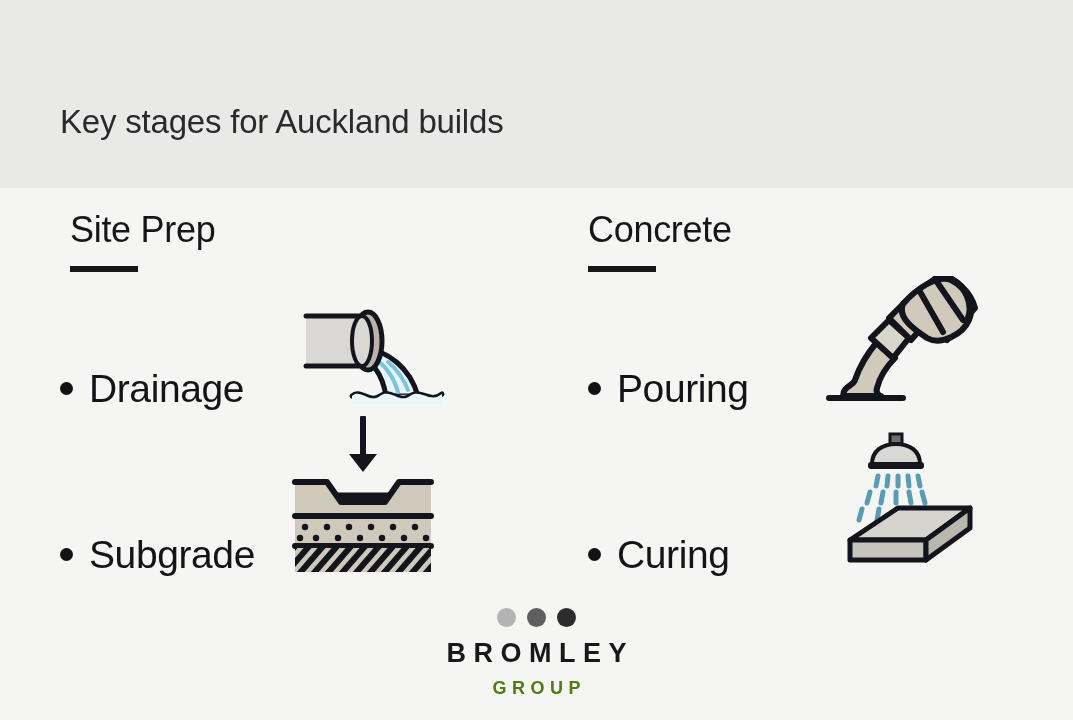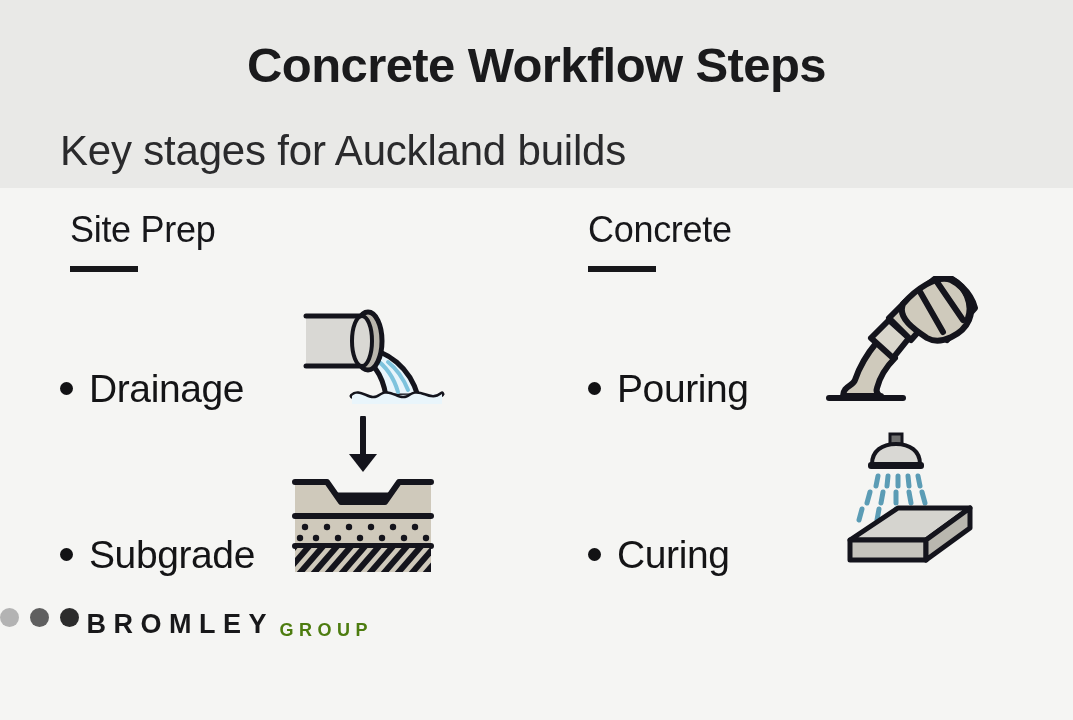--- a/index.html
+++ b/index.html
@@ -39,22 +39,22 @@
     font-size: 49px;
     font-weight: bold;
     letter-spacing: -0.6px;
     color: #1a1a1c;
     line-height: 1.12;
     white-space: nowrap;
   }
   .subtitle {
     position: absolute;
     left: 60px;
-    top: 126px;
-    font-size: 42px;
+    top: 102px;
+    font-size: 33px;
     font-weight: normal;
     color: #2a2a2c;
     letter-spacing: -0.2px;
     line-height: 1.2;
     white-space: nowrap;
   }
 
   
   .col {
     position: absolute;
@@ -124,21 +124,21 @@
   .icon-right-1 { margin-left: 74px; }
   .icon-right-2 { margin-left: 86px; }
 
   
   .footer {
     position: absolute;
     left: 0;
     top: 608px;
     width: 1073px;
     display: flex;
-    flex-direction: row;
+    flex-direction: column;
     align-items: center;
   }
   .logo-dots {
     display: flex;
     gap: 11px;
     margin-bottom: 13px;
   }
   .logo-dot {
     width: 19px;
     height: 19px;
@@ -161,21 +161,20 @@
     line-height: 1;
     text-indent: 5.5px;
   }
 </style>
 </head>
 <body>
 
 <div id="infographic" style="background: rgb(245, 245, 243);">
 
   <div class="header-band" style="background: rgb(233, 233, 231);"></div>
-  <div class="title">Concrete Workflow Steps</div>
   <div class="subtitle">Key stages for Auckland builds</div>
 
   <div class="col col-left">
     <div class="col-heading">Site Prep</div>
     <div class="heading-rule"></div>
   </div>
 
   <div class="col col-right">
     <div class="col-heading">Concrete</div>
     <div class="heading-rule"></div>

